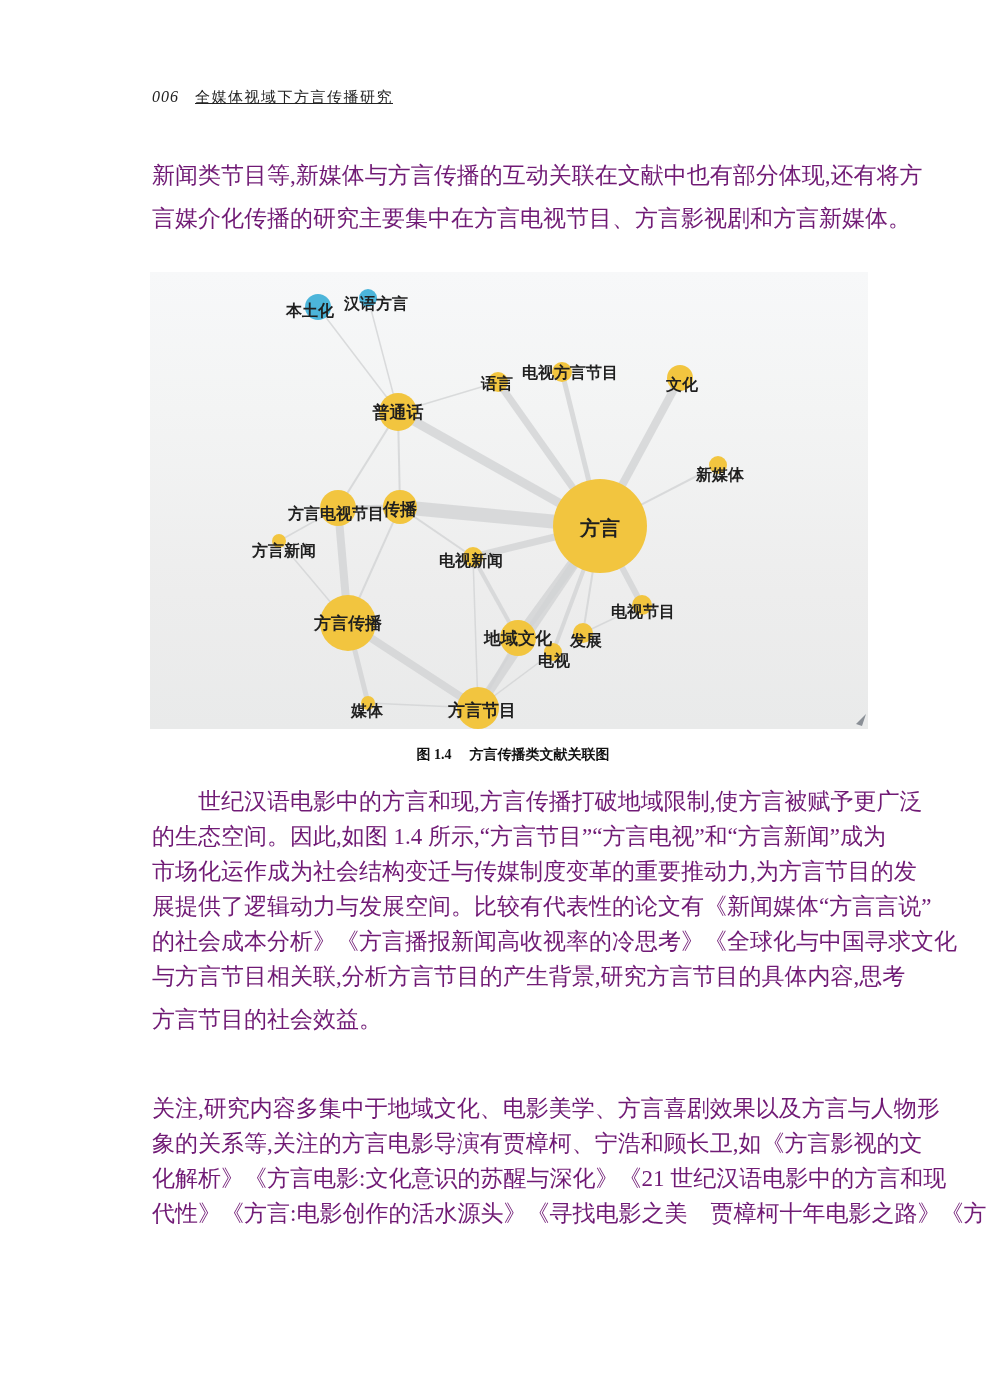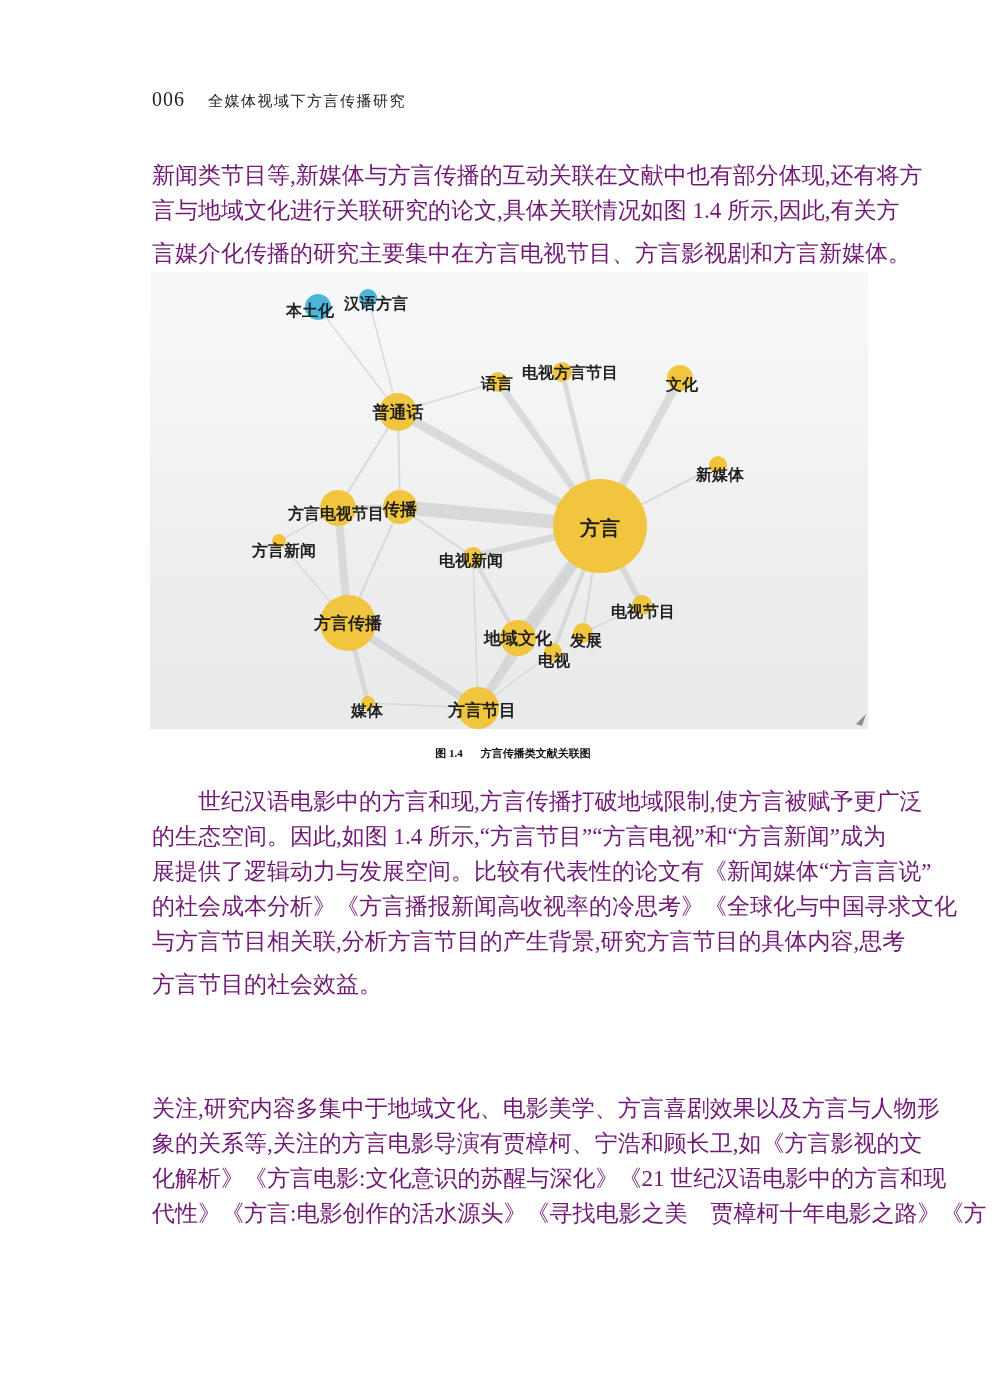--- a/index.html
+++ b/index.html
@@ -2,53 +2,52 @@
 <html><head>
 <meta charset="utf-8">
 <style>
   html,body{margin:0;padding:0;background:#ffffff;}
   .page{
     position:relative; width:998px; height:1395px; background:#ffffff;
     font-family:"Liberation Serif","DejaVu Serif",serif; color:#1a1a1a;
     overflow:hidden;
   }
   .header{position:absolute; left:152px; top:88px; width:722px; font-size:15px; color:#222;}
-  .pagenum{font-size:20px; letter-spacing:1px;}
-  .rtitle{margin-left:23px; letter-spacing:1.5px; font-size:15px;}
+  .pagenum{font-style:italic; font-size:16px; letter-spacing:1px;}
+  .rtitle{margin-left:16px; letter-spacing:1.5px; font-size:15px;text-decoration:underline;}
   .para{position:absolute; left:152px; width:722px; font-size:23px; color:#701a75;}
   .tline{height:35px; line-height:35px; text-align:justify; text-align-last:justify; white-space:nowrap;}
   .tline.pend{text-align-last:left;margin-top:8px;}
   .p1{top:158px;}
   .p2{top:784px;}
   .p3{top:1091px;}
   .figure{
     position:absolute; left:150px; top:272px; width:718px; height:457px;
     background:linear-gradient(180deg,#f7f8f9 0%,#f3f4f4 30%,#ededed 70%,#e9eaea 100%);
     overflow:hidden;
   }
   .figure svg{display:block; width:718px; height:457px;}
   .caption{
     position:absolute; left:152px; top:746px; width:722px; text-align:center;
-    font-size:11px; font-weight:bold; color:#111;
+    font-size:14px; font-weight:bold; color:#111;
   }
   .caption .cap-title{margin-left:18px;}
   svg text{font-family:"Liberation Serif","DejaVu Serif",serif; font-weight:700; fill:#1f1f1f;}
 </style>
 </head>
 <body>
 
 <div class="page">
 
   <div class="header">
     <span class="pagenum">006</span><span class="rtitle">全媒体视域下方言传播研究</span>
   </div>
 
   <div class="para p1">
       <div class="tline">新闻类节目等,新媒体与方言传播的互动关联在文献中也有部分体现,还有将方</div>
-      <div class="tline">言与地域文化进行关联研究的论文,具体关联情况如图 1.4 所示,因此,有关方</div>
       <div class="tline pend">言媒介化传播的研究主要集中在方言电视节目、方言影视剧和方言新媒体。</div>
     </div>
 
   <div class="figure">
     <svg id="netsvg" viewBox="0 0 718 457">
         <line x1="168" y1="35" x2="248" y2="140" stroke="#d2d3d4" stroke-width="1.5" stroke-opacity="0.8"></line>
         <line x1="218" y1="26" x2="248" y2="140" stroke="#d2d3d4" stroke-width="1.5" stroke-opacity="0.8"></line>
         <line x1="248" y1="140" x2="348" y2="110" stroke="#d2d3d4" stroke-width="1.5" stroke-opacity="0.8"></line>
         <line x1="248" y1="140" x2="188" y2="236" stroke="#d2d3d4" stroke-width="2" stroke-opacity="0.8"></line>
         <line x1="248" y1="140" x2="250" y2="235" stroke="#d2d3d4" stroke-width="2" stroke-opacity="0.8"></line>
@@ -120,20 +119,21 @@
       </svg>
   </div>
 
   <div class="caption">
     <span class="cap-label">图 1.4</span><span class="cap-title">方言传播类文献关联图</span>
   </div>
 
   <div class="para p2">
       <div class="tline">　　世纪汉语电影中的方言和现,方言传播打破地域限制,使方言被赋予更广泛</div>
       <div class="tline">的生态空间。因此,如图 1.4 所示,“方言节目”“方言电视”和“方言新闻”成为</div>
+      <div class="tline">市场化运作成为社会结构变迁与传媒制度变革的重要推动力,为方言节目的发</div>
       <div class="tline">展提供了逻辑动力与发展空间。比较有代表性的论文有《新闻媒体“方言言说”</div>
       <div class="tline">的社会成本分析》《方言播报新闻高收视率的冷思考》《全球化与中国寻求文化</div>
       <div class="tline">与方言节目相关联,分析方言节目的产生背景,研究方言节目的具体内容,思考</div>
       <div class="tline pend">方言节目的社会效益。</div>
     </div>
 
   <div class="para p3">
       <div class="tline">关注,研究内容多集中于地域文化、电影美学、方言喜剧效果以及方言与人物形</div>
       <div class="tline">象的关系等,关注的方言电影导演有贾樟柯、宁浩和顾长卫,如《方言影视的文</div>
       <div class="tline">化解析》《方言电影:文化意识的苏醒与深化》《21 世纪汉语电影中的方言和现</div>

